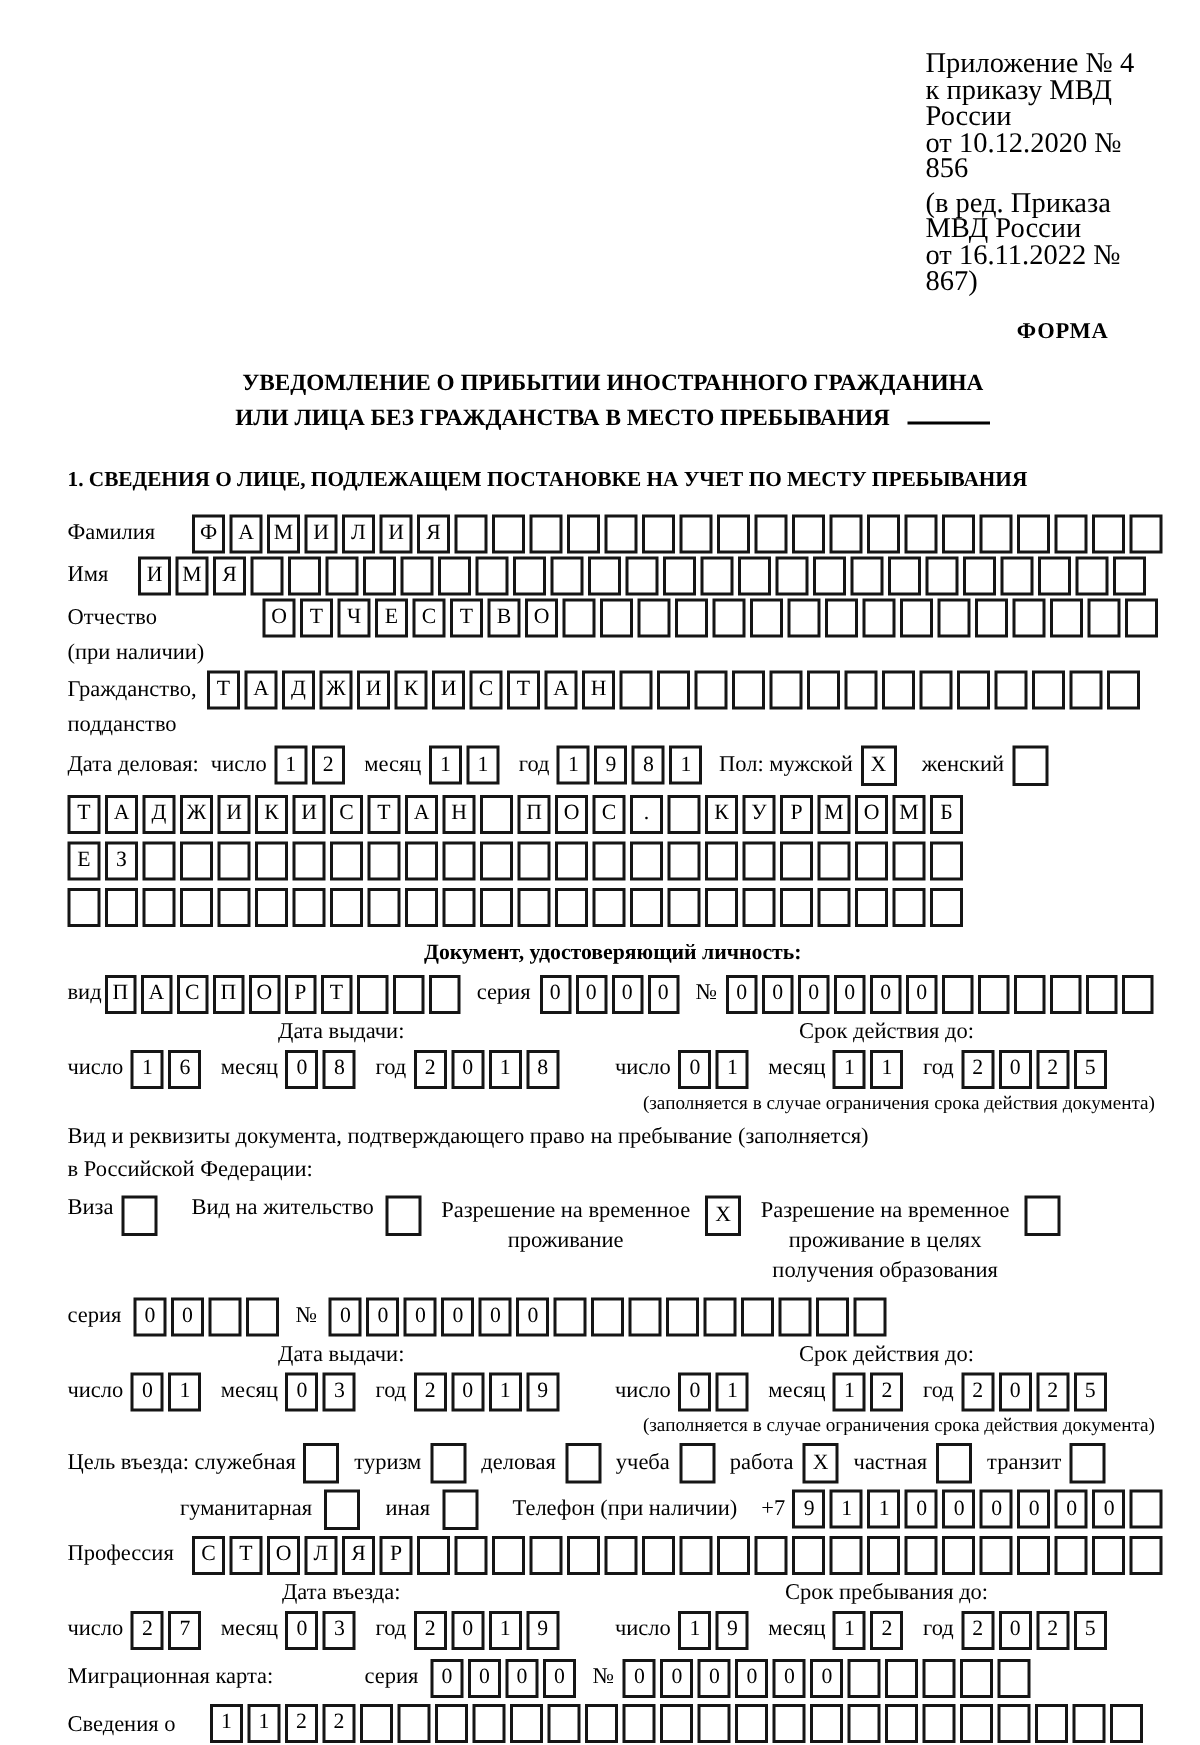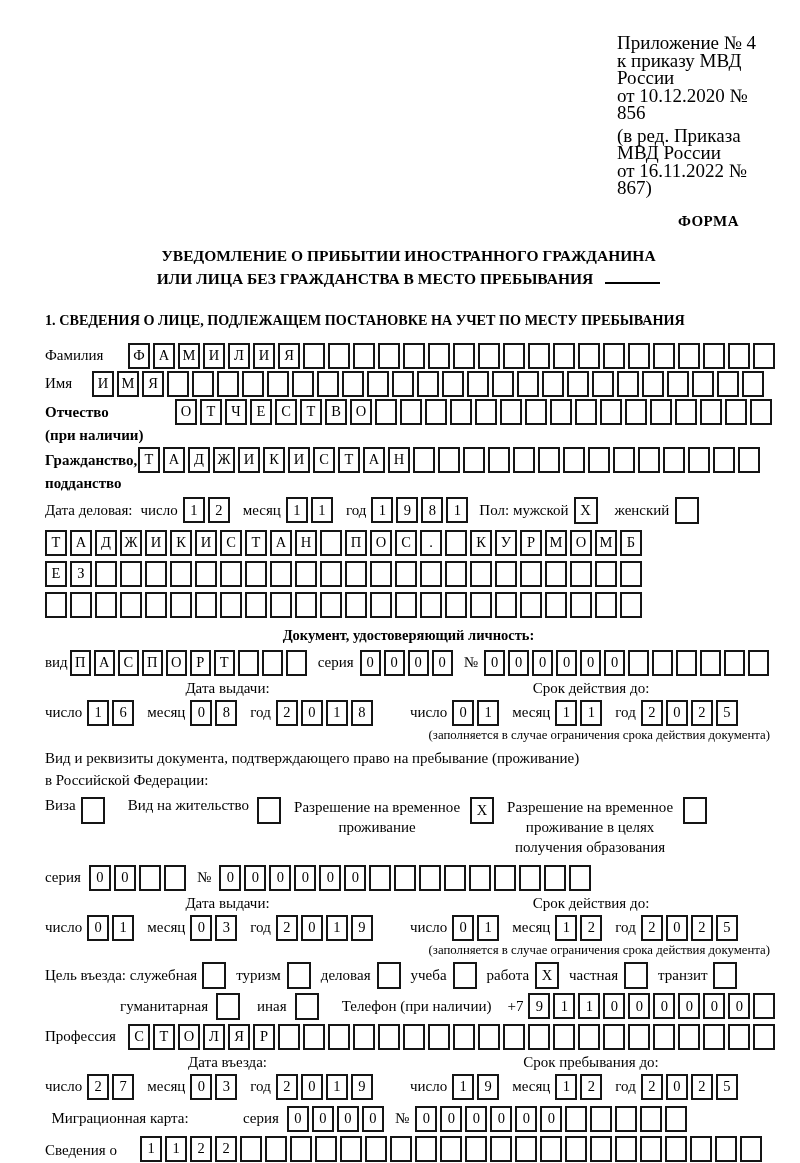--- a/index.html
+++ b/index.html
@@ -26,21 +26,21 @@
     flex:0 0 auto; width:22px; height:26px; border:2px solid #151515; margin-right:3px;
     display:inline-flex; align-items:center; justify-content:center;
     font-size:14.5px; background:#fff;
   }
   .tight .cell { width:21px; }
   .checkbox { width:24px; height:27px; }
   .lbl { white-space:nowrap; }
 
   .w83 { width:83px; flex:0 0 83px; }
   .w47 { width:47px; flex:0 0 47px; }
-  .lblblock { line-height:26px; font-size:15px;font-weight:bold; }
+  .lblblock { line-height:26px; font-size:15px; }
   .lblblock .sub { line-height:20px; }
   .wb130 { width:130px; flex:0 0 130px; }
   .wb93  { width:93px;  flex:0 0 93px; }
 
   .start { align-items:flex-start; }
 
   .bp-block { display:flex; align-items:flex-start; margin-top:6px; }
   .bp-labels { width:133px; flex:0 0 133px; line-height:21.5px; padding-top:3px; }
   .bp-rows .cells { margin-bottom:5px; }
 
@@ -423,21 +423,21 @@
             <span class="cell">0</span>
             <span class="cell">2</span>
             <span class="cell">5</span>
           </span>
       </span>
     </div>
   </div>
   <div class="note">(заполняется в случае ограничения срока действия документа)</div>
 
   <div class="intro">
-    <div>Вид и реквизиты документа, подтверждающего право на пребывание (проживание)</div>
+    <div>Вид и реквизиты документа, подтверждающего право на пребывание (заполняется)</div>
     <div>в Российской Федерации:</div>
   </div>
 
   <div class="row permits">
     <span class="lbl mr5">Виза</span>
     <span class="cell checkbox"></span>
     <span class="lbl gap20 mr8">Вид на жительство</span>
     <span class="cell checkbox"></span>
     <span class="permit-label">
       <div>Разрешение на временное</div>
@@ -650,21 +650,21 @@
         <span class="cells">
             <span class="cell">2</span>
             <span class="cell">0</span>
             <span class="cell">2</span>
             <span class="cell">5</span>
           </span>
       </span>
     </div>
   </div>
 
-  <div class="row mb4" style="margin-top:6px;text-align:center;">
+  <div class="row mb4" style="margin-top:6px;">
     <span class="lbl" style="width:150px;">Миграционная карта:</span>
     <span class="lbl" style="margin-left:48px; margin-right:8px;">серия</span>
     <span class="cells">
         <span class="cell">0</span>
         <span class="cell">0</span>
         <span class="cell">0</span>
         <span class="cell">0</span>
       </span>
     <span class="lbl gap8 mr6">№</span>
     <span class="cells">

